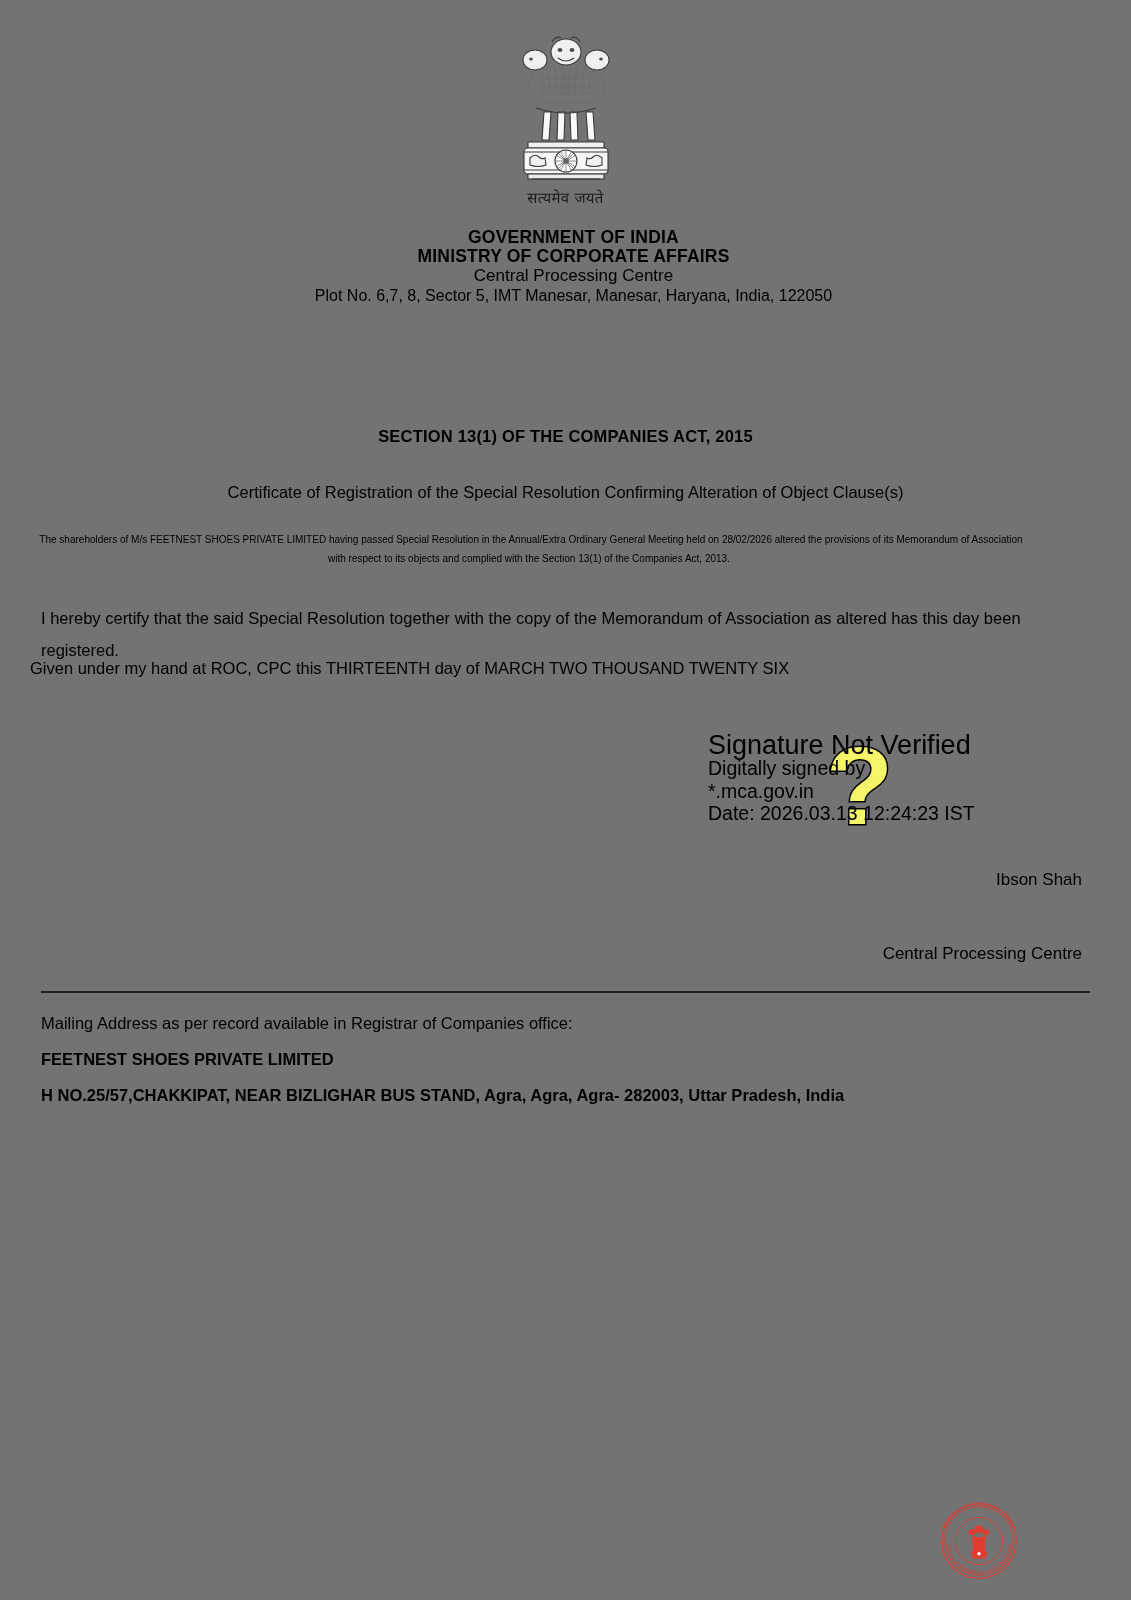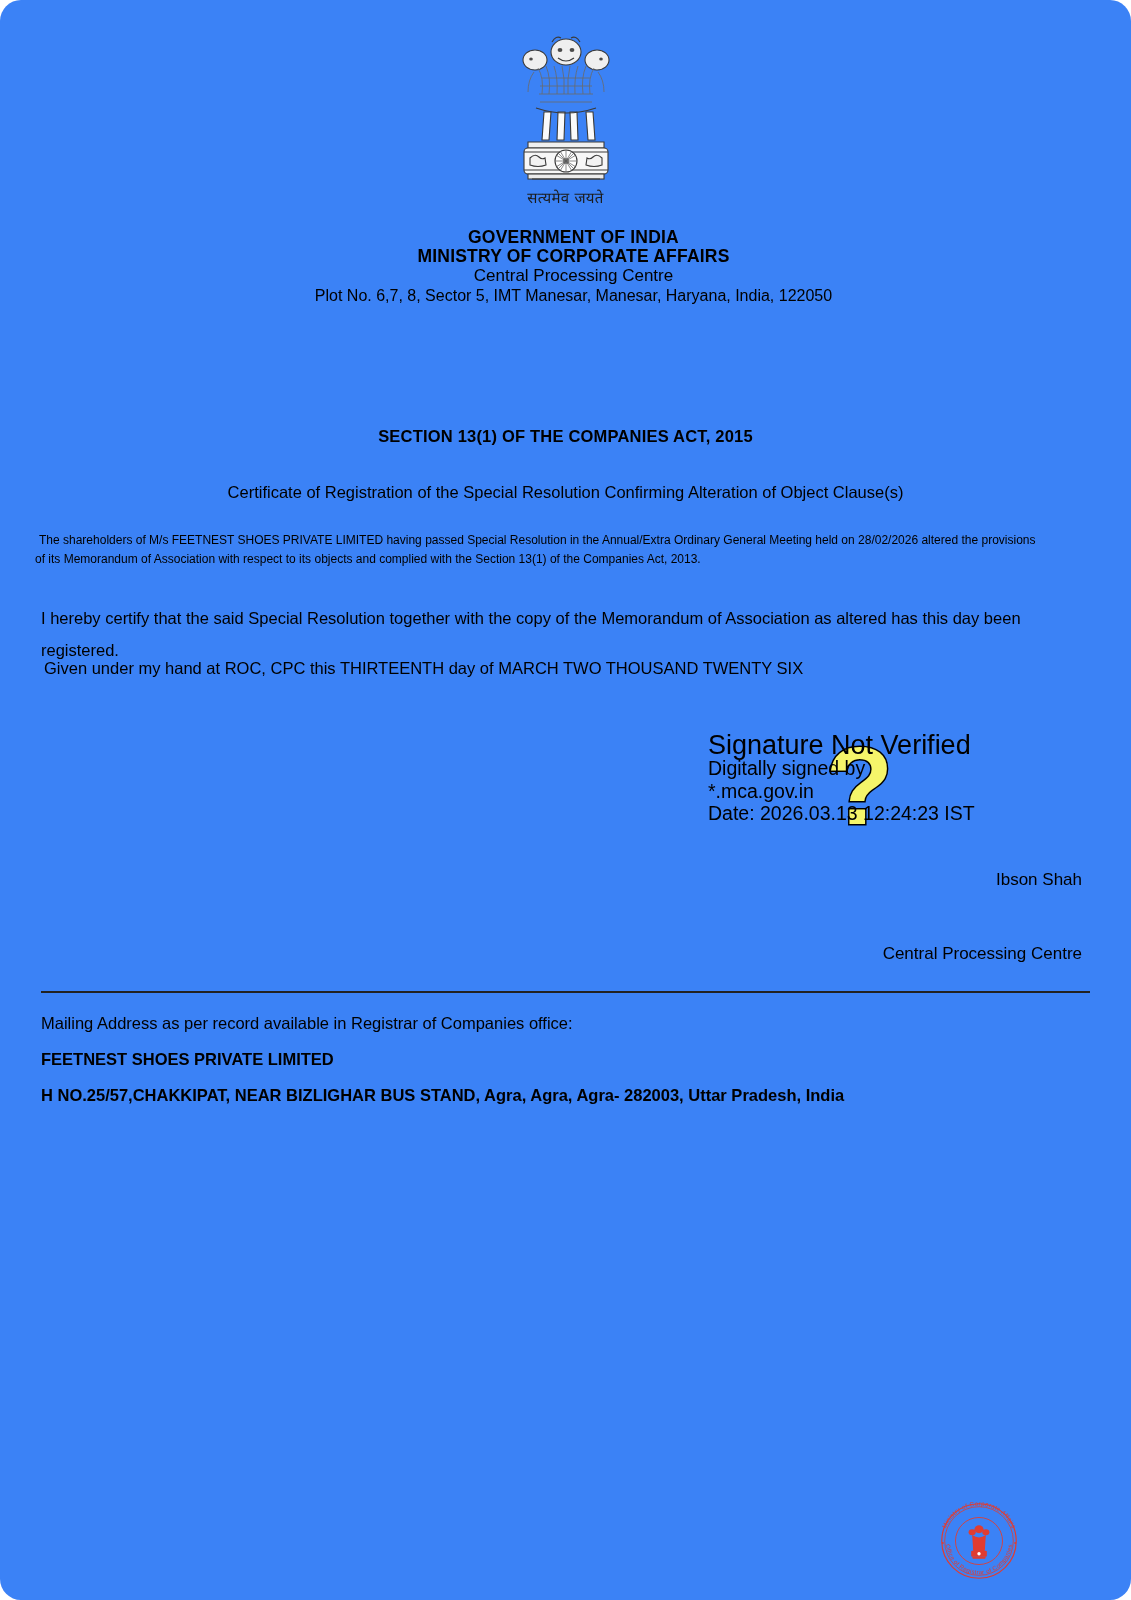--- a/index.html
+++ b/index.html
@@ -12,22 +12,21 @@
     height: 1600px;
     position: relative;
     font-family: "Liberation Sans", sans-serif;
     color: #000000;
     overflow: hidden;
   }
 
   .page {
     position: absolute;
     inset: 0;
-    background: #3b82f6;
-    border-radius: 21px;
+    background: #737373;
   }
 
   
   .emblem-wrap {
     position: absolute;
     left: 0;
     right: 0;
     top: 30px;
     display: flex;
     flex-direction: column;
@@ -103,40 +102,41 @@
     left: 0;
     right: 0;
     top: 483px;
     text-align: center;
     font-size: 16.5px;
     font-weight: normal;
   }
 
   .para-1 {
     position: absolute;
-    left: 35px;
+    left: 26px;
     width: 1006px;
     top: 531px;
-    font-size: 12px;
+    font-size: 10px;
     line-height: 18.5px;
     text-indent: 4px;
+    text-align: center;
   }
 
   .para-2 {
     position: absolute;
     left: 41px;
     width: 1030px;
     top: 602px;
     font-size: 16.5px;
     line-height: 32px;
   }
 
   .para-3 {
     position: absolute;
-    left: 44px;
+    left: 30px;
     width: 1030px;
     top: 657px;
     font-size: 16.5px;
     line-height: 22px;
   }
 
   
   .sig-block {
     position: absolute;
     left: 708px;

